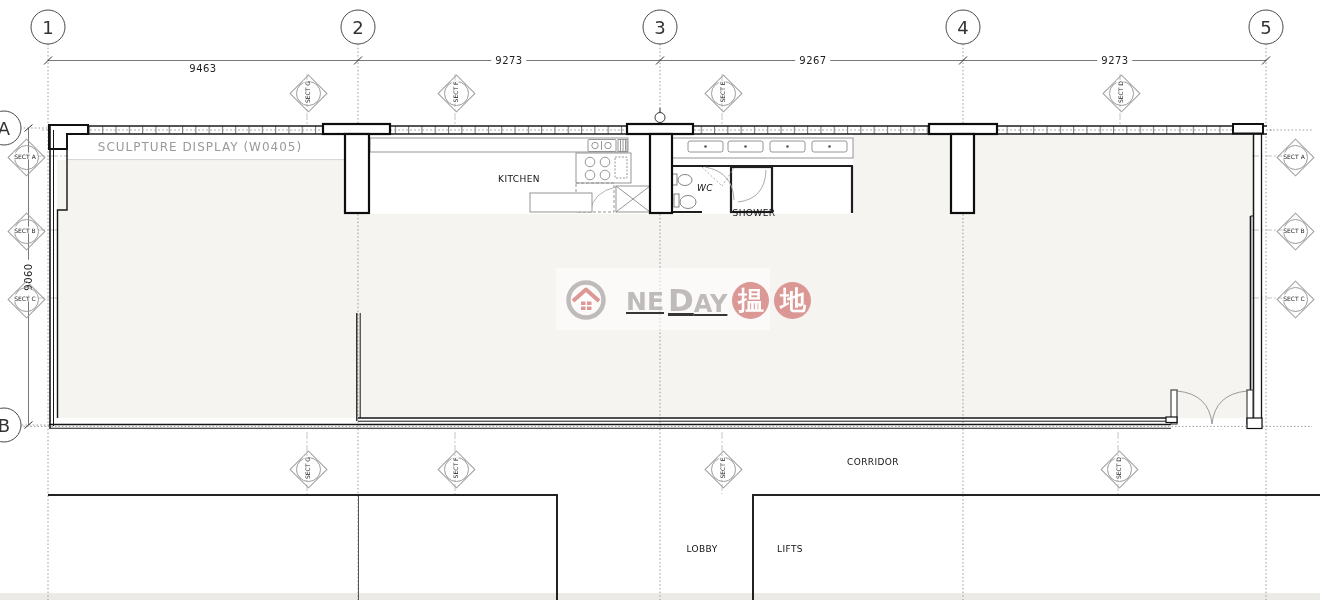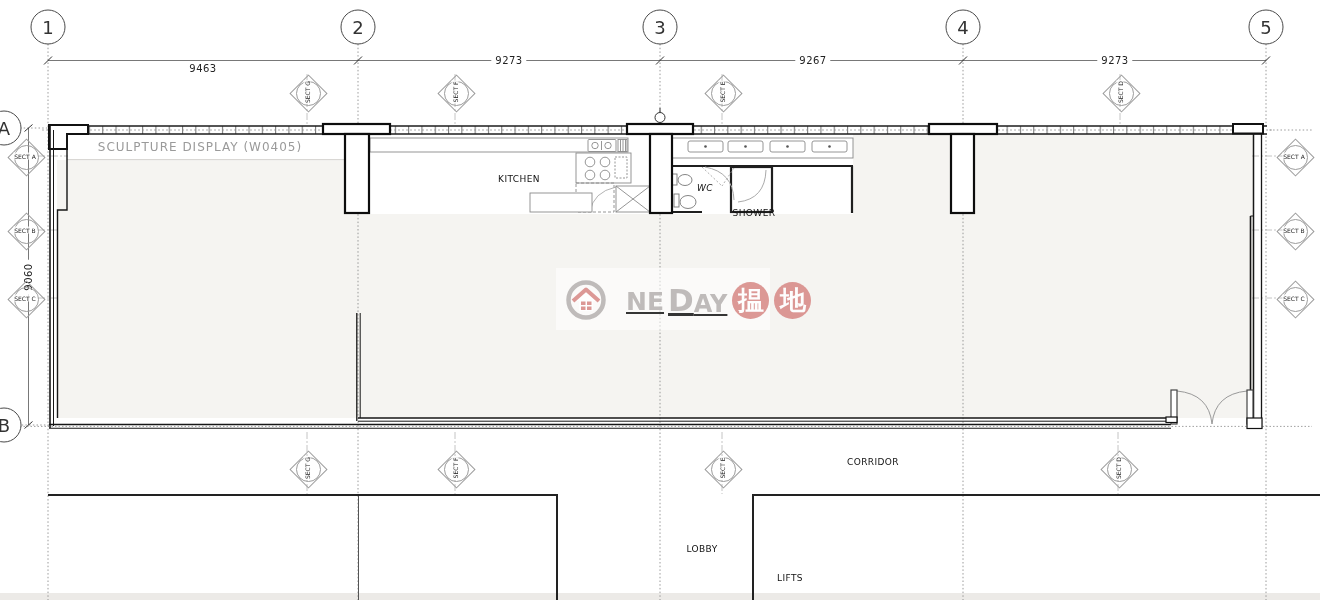--- a/index.html
+++ b/index.html
@@ -311,21 +311,21 @@
       <span class="c"></span>
       <span class="t">SECT C</span>
     </div>
 
   <div class="abs note" style="left:200px;top:147px;">SCULPTURE DISPLAY (W0405)</div>
   <div class="abs room" style="left:507px;top:179px;padding-left:24px;">KITCHEN</div>
   <div class="abs room" style="left:705px;top:188px;font-style:italic;">WC</div>
   <div class="abs room" style="left:754px;top:189px;margin-top:24px;">SHOWER</div>
   <div class="abs room" style="left:873px;top:462px;">CORRIDOR</div>
   <div class="abs room" style="left:702px;top:549px;">LOBBY</div>
-  <div class="abs room" style="left:790px;top:578px;">LIFTS</div>
+  <div class="abs room" style="left:790px;top:549px;">LIFTS</div>
 
   <div class="wm-bg"></div>
   <div class="wm">
     <span class="ring">
       <svg width="40" height="40" viewBox="0 0 40 40">
         <circle cx="20" cy="20" r="17.5" fill="none" stroke="#b7b3b2" stroke-width="4.5"></circle>
         <path d="M7,21 L20,9.5 L33,21" fill="#ffffff" stroke="#d88b88" stroke-width="4" stroke-linejoin="round"></path>
         <rect x="13" y="20" width="14" height="11" fill="#ffffff"></rect>
         <rect x="15" y="21.5" width="4.5" height="3.5" fill="#d88b88"></rect>
         <rect x="21" y="21.5" width="4.5" height="3.5" fill="#d88b88"></rect>

